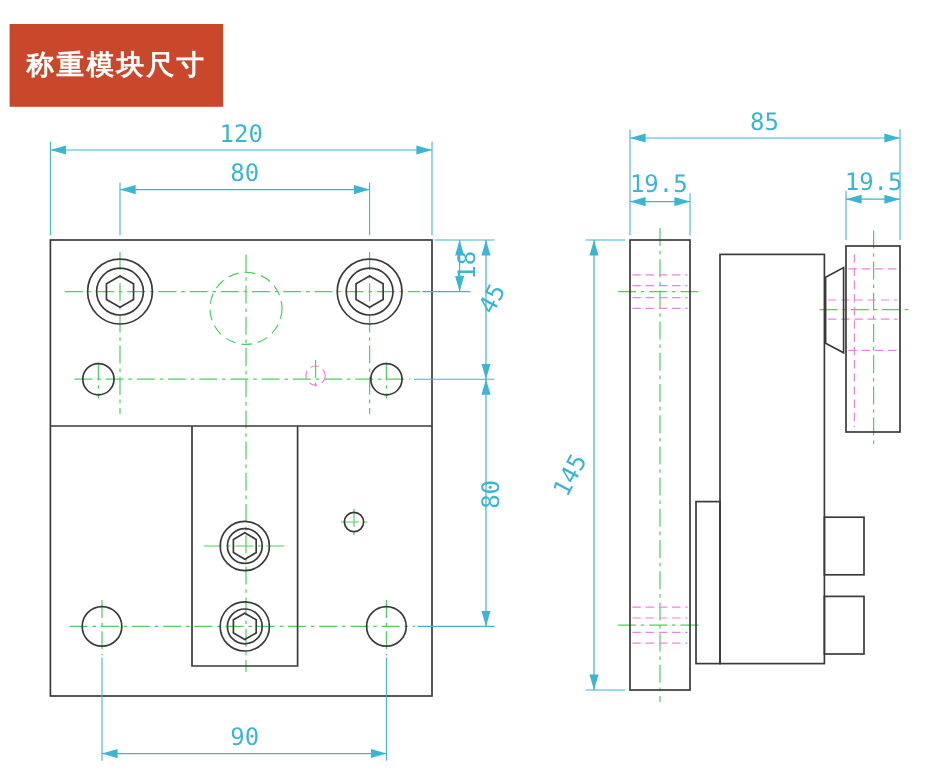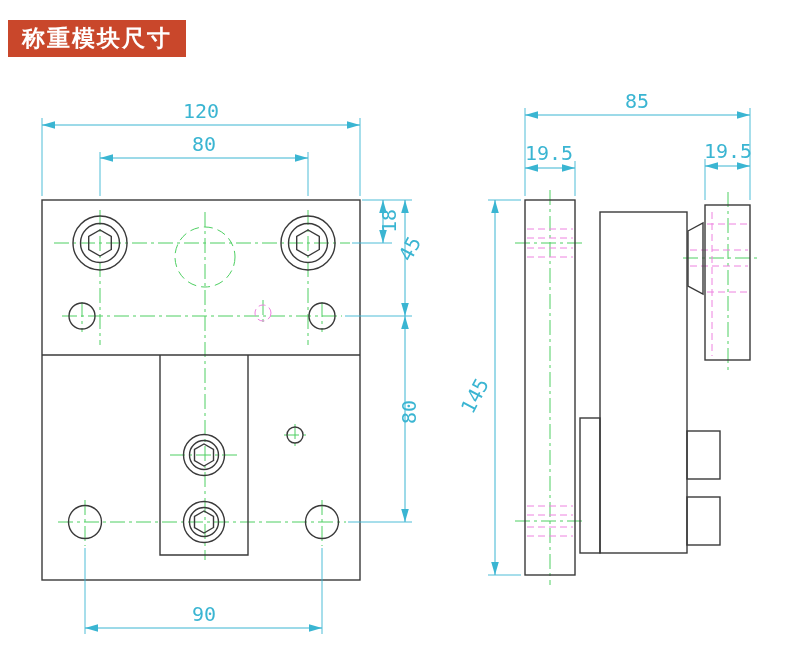--- a/index.html
+++ b/index.html
@@ -1,21 +1,21 @@
 <!DOCTYPE html>
 <html><head>
 <meta charset="utf-8">
 <style>
   html,body{margin:0;padding:0;background:#ffffff;}
   body{width:790px;height:653px;position:relative;font-family:"Liberation Sans",sans-serif;overflow:hidden;}
   .title-badge{
     position:absolute;left:8px;top:20px;
     background:#c9472b;color:#ffffff;
     font-size:23px;font-weight:bold;letter-spacing:2px;
-    padding:6px 14px;line-height:1.1;
+    padding:22px 14px;line-height:1.1;
   }
   svg{position:absolute;left:0;top:0;}
   .ol{fill:none;stroke:#3a3a3a;stroke-width:1.4;}
   .cl{fill:none;stroke:#4ecf62;stroke-width:1;stroke-dasharray:15 4 3 4;}
   .clc{fill:none;stroke:#4ecf62;stroke-width:1;stroke-dasharray:9 5;}
   .hid{fill:none;stroke:#ee82e0;stroke-width:1;stroke-dasharray:7 4;}
   .dim{fill:none;stroke:#3ab5d2;stroke-width:1;}
   .ext{fill:none;stroke:#3ab5d2;stroke-width:0.9;}
   .dimtext{fill:#3ab5d2;font-family:"DejaVu Sans Mono",monospace;font-size:20px;text-anchor:middle;}
 </style>

